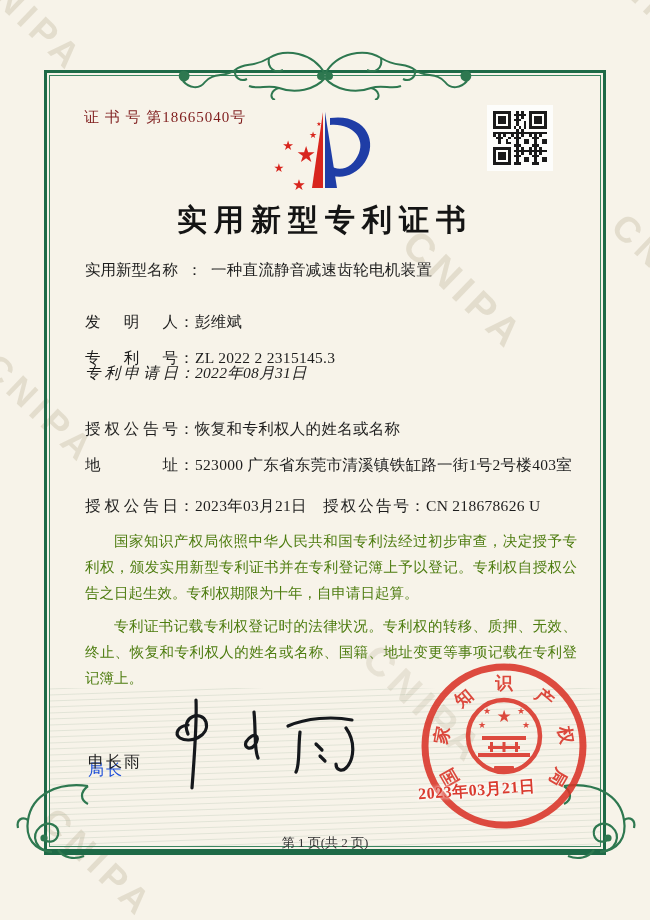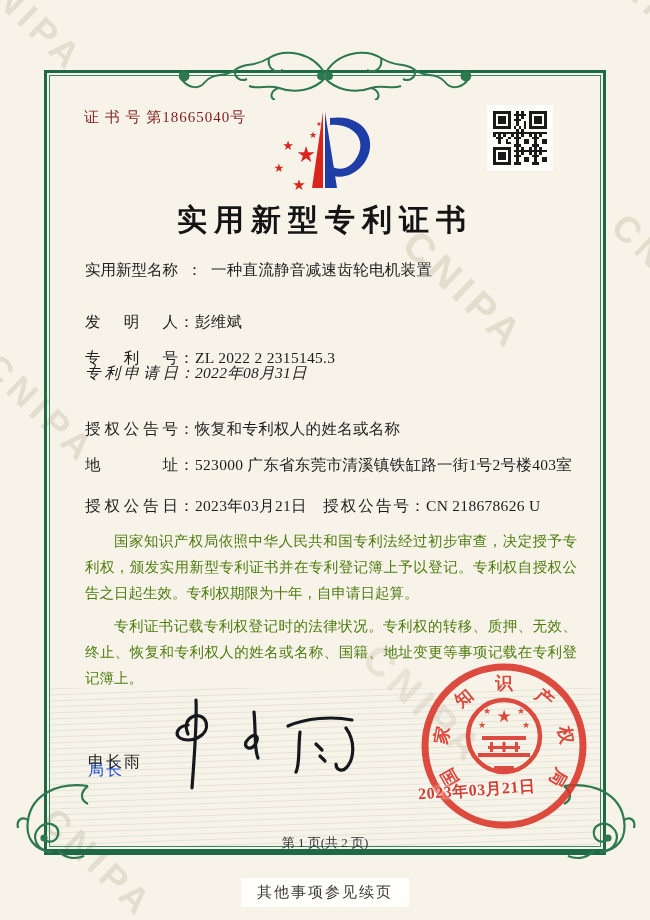--- a/index.html
+++ b/index.html
@@ -452,17 +452,14 @@
           <text x="92" y="29" transform="rotate(0 92 29)" text-anchor="middle" dominant-baseline="middle" font-size="17.5" font-weight="bold" fill="#d93226" opacity="0.93">识</text>
           <text x="131.2100441908789" y="43.27128896974234" transform="rotate(40 131.2100441908789 43.27128896974234)" text-anchor="middle" dominant-baseline="middle" font-size="17.5" font-weight="bold" fill="#d93226" opacity="0.93">产</text>
           <text x="152.0732729337447" y="79.40746116231725" transform="rotate(80 152.0732729337447 79.40746116231725)" text-anchor="middle" dominant-baseline="middle" font-size="17.5" font-weight="bold" fill="#d93226" opacity="0.93">权</text>
           <text x="144.82754963085077" y="120.49999999999999" transform="rotate(120 144.82754963085077 120.49999999999999)" text-anchor="middle" dominant-baseline="middle" font-size="17.5" font-weight="bold" fill="#d93226" opacity="0.93">局</text>
         </g>
     </svg>
     <div class="seal-date">2023年03月21日</div>
   </div>
 
   <div class="page-num">第 1 页(共 2 页)</div>
-  <div class="note">
-    <span>其他事项参见续页</span>
-  </div>
 
 </div>
 
 </body></html>

